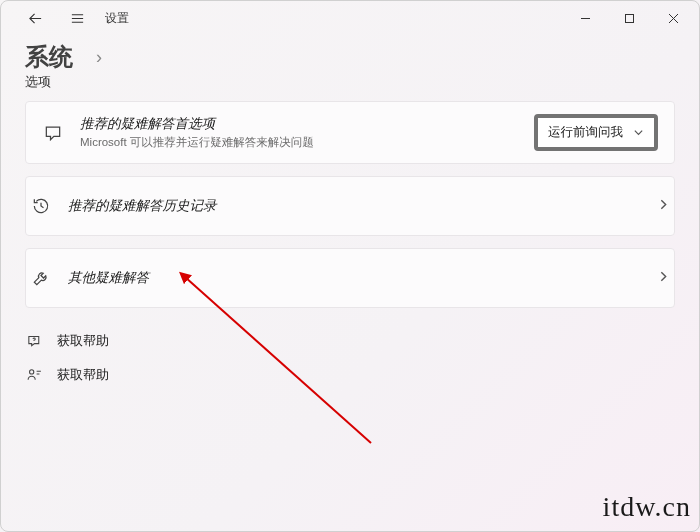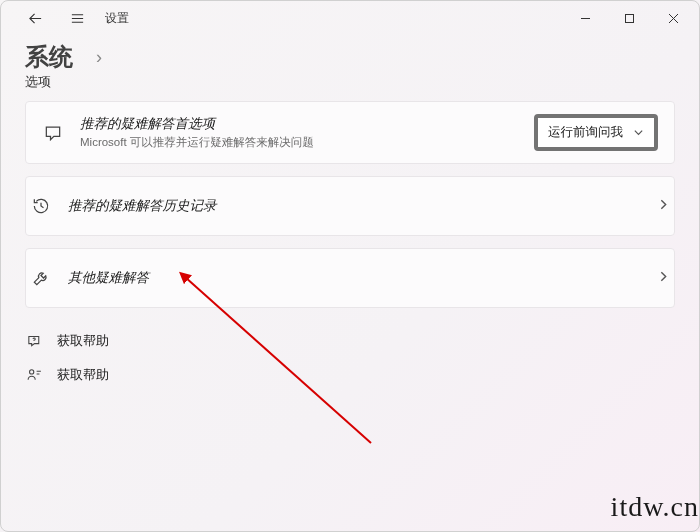--- a/index.html
+++ b/index.html
@@ -58,21 +58,21 @@
       display: flex; align-items: center; gap: 10px;
     }
     .chev { color: #555; }
     .card.tall { padding: 18px 4px; }
     
     .links { margin-top: 24px; }
     .link-row { display: flex; align-items: center; gap: 14px; margin-bottom: 16px; font-size: 13px; color: #1a1a1a; width:fit-content;}
     .link-icon { width: 18px; height: 18px; display:flex; align-items:center; justify-content:center; color:#444;}
     
     .watermark {
-      position: absolute; right: 0; bottom: 8px;
+      position: absolute; right: 8px; bottom: 8px;
       font-family: Georgia, serif; font-size: 28px; letter-spacing: 1px;
       color: #1a1a1a;
     }
     .arrow-svg { position: absolute; left: 170px; top: 262px; pointer-events: none; }
   </style>
 </head>
 <body>
 
 <div class="titlebar">
   <div class="titlebar-left">

